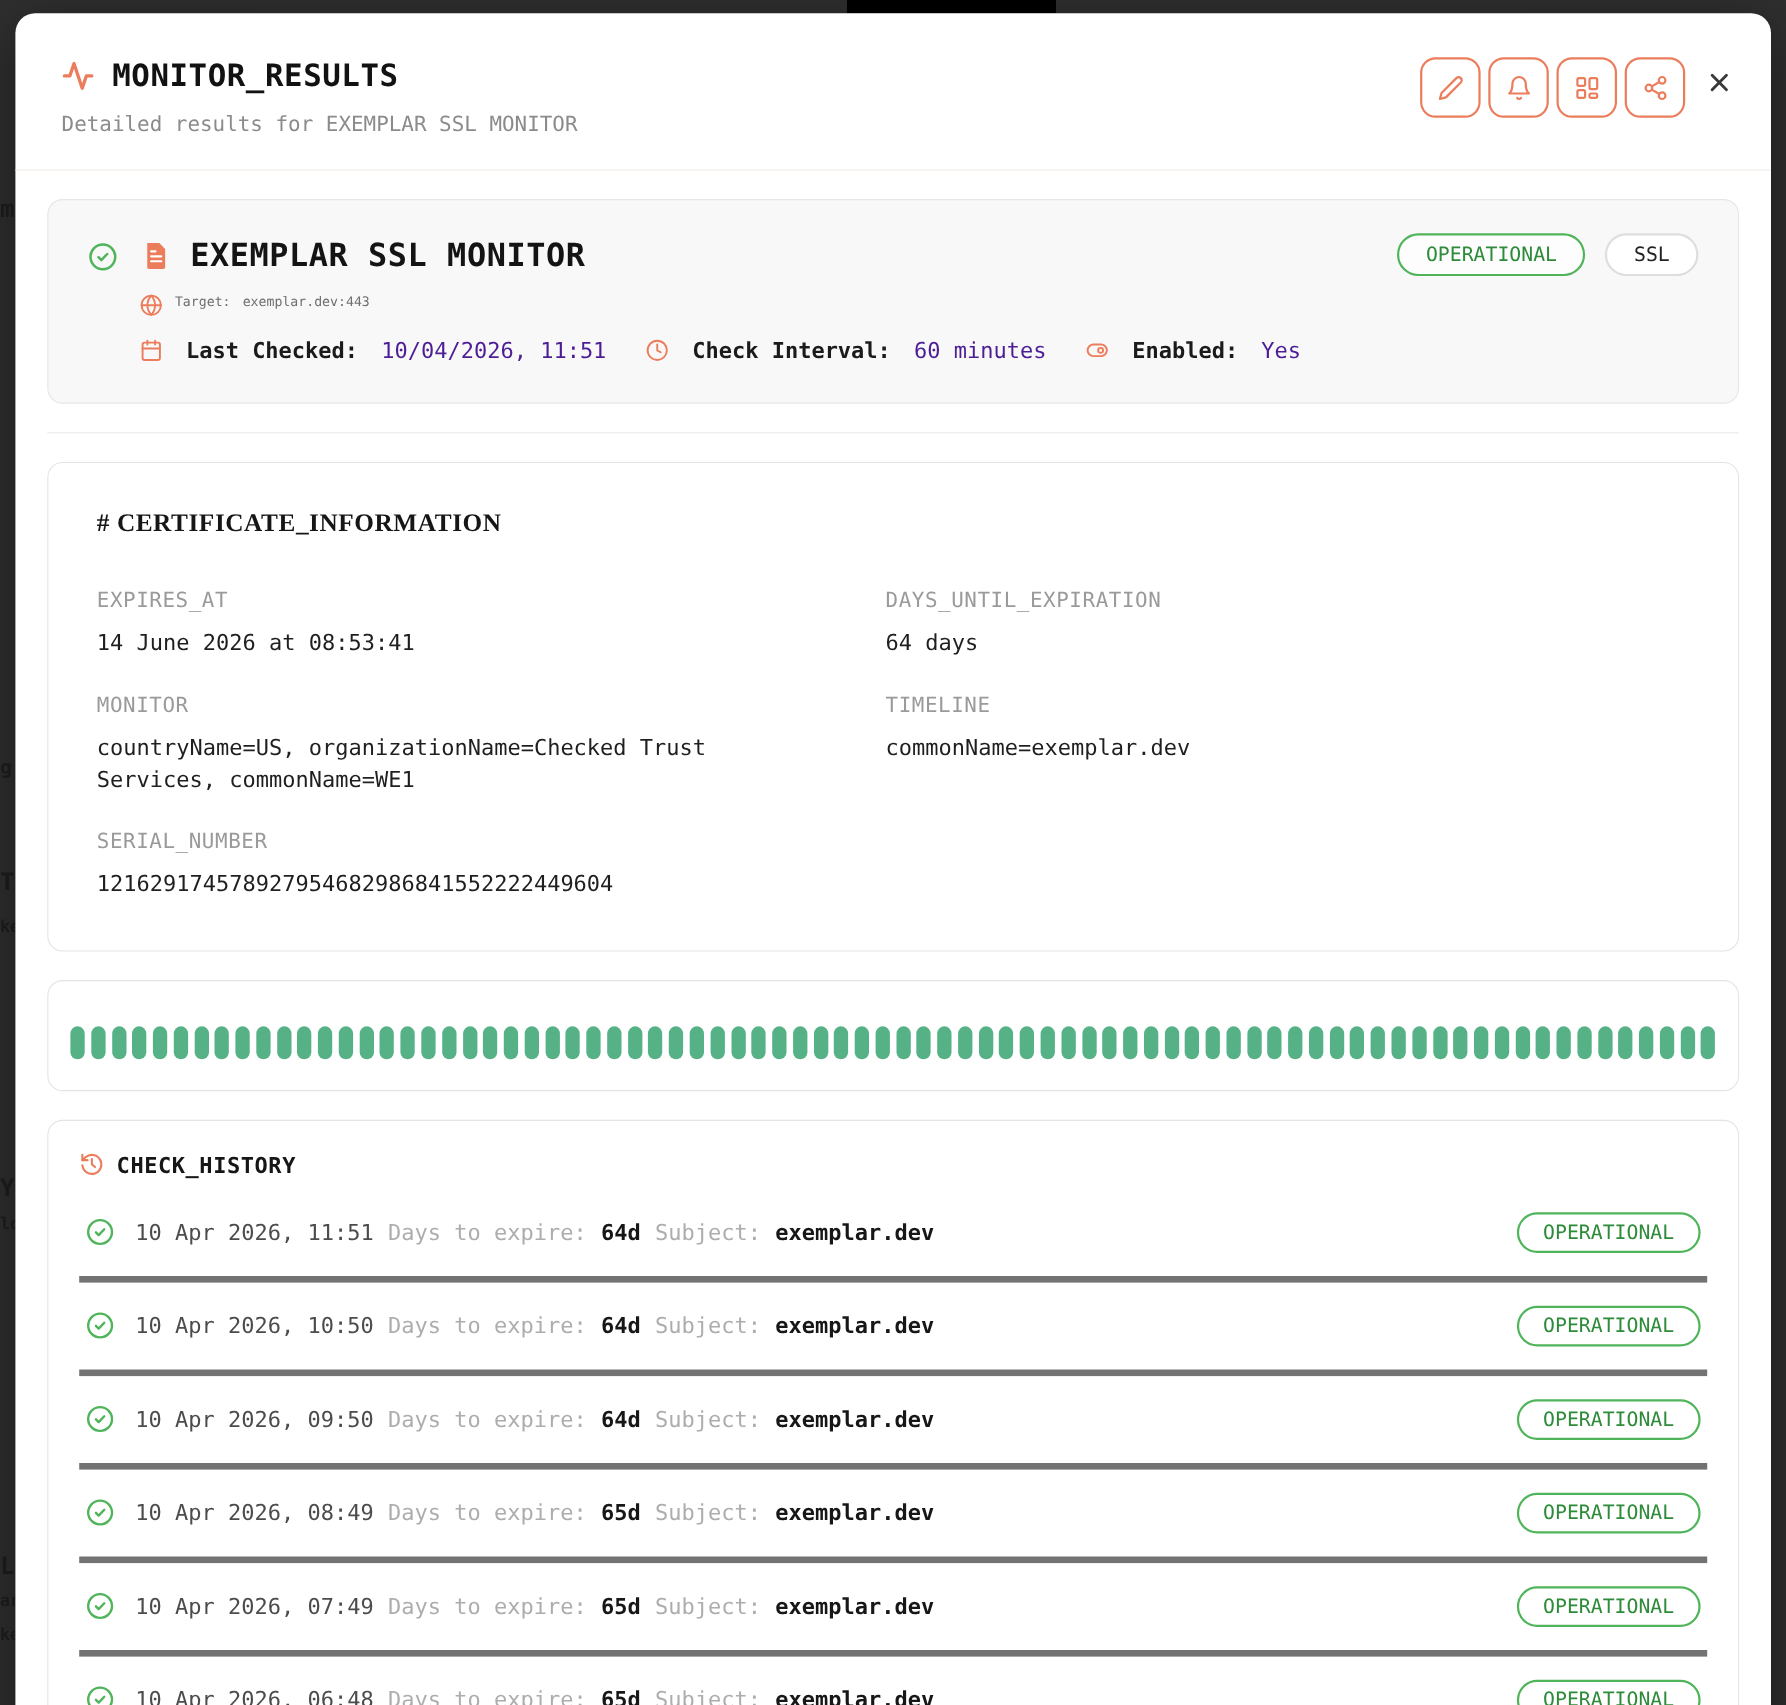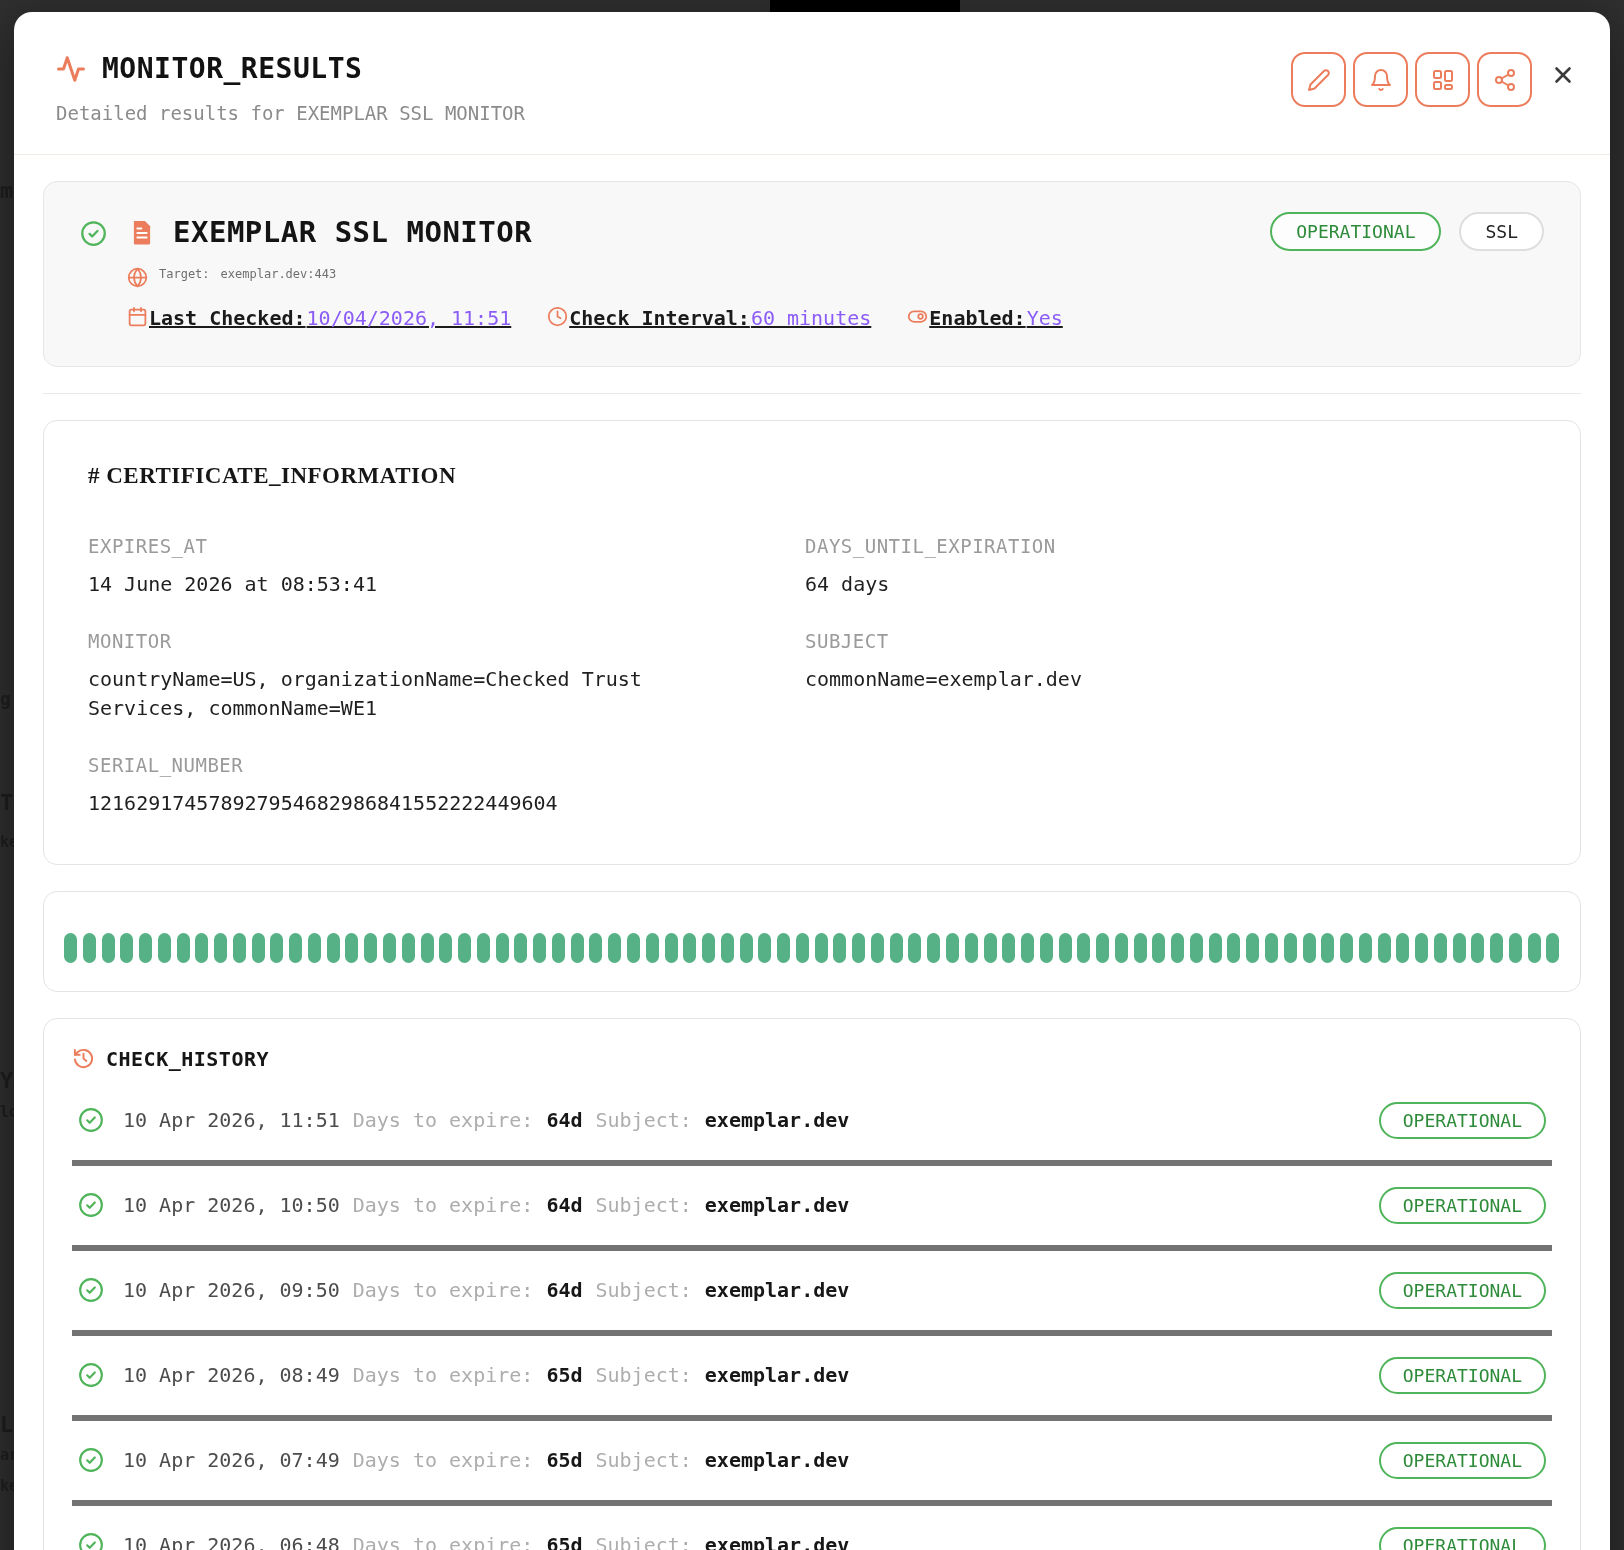--- a/index.html
+++ b/index.html
@@ -42,23 +42,23 @@
   .summary{background:#f8f8f8;border-color:#e6e6e6;padding:30px 36px 36px 36px;display:flex;gap:20px;}
   .summary .col{flex:1;min-width:0;}
   .sum-title-row{display:flex;align-items:center;gap:16px;}
   .sum-title{font-size:29px;font-weight:bold;color:#141414;letter-spacing:.5px;}
   .badges{margin-left:auto;display:flex;gap:18px;align-items:center;}
   .pill{border-radius:999px;font-size:18px;padding:7px 24px;white-space:nowrap;}
   .pill-op{border:2px solid var(--green-border);color:var(--green-text);background:#fdfdfd;}
   .pill-ssl{border:2px solid #dedede;color:#222;background:#fff;}
   .meta-line{display:flex;gap:11px;margin-top:16px;font-size:12px;color:#6f6f6f;}
   .meta-group{display:flex;align-items:center;gap:36px;margin-top:18px;font-size:20px;}
-  .meta-item{display:flex;align-items:flex-start;gap:1px;text-decoration:underline;}
+  .meta-item{display:flex;align-items:center;gap:21px;}
   .meta-label{font-weight:bold;color:#1b1b1b;}
-  .meta-val{color:#8b5cf6;}
+  .meta-val{color:#4c1d95;}
   .hr{border:none;border-top:1px solid #e8e8e8;margin:26px 0;}
   
   .cert{margin-top:0;padding:42px 44px 46px 44px;}
   .cert-title{font-size:23px;font-weight:bold;color:#161616;letter-spacing:.5px;font-family:Liberation Serif, serif;}
   .cert-grid{display:grid;grid-template-columns:717px 1fr;margin-top:46px;}
   .field{margin-bottom:32px;padding-right:46px;}
   .f-label{font-size:19px;color:#9a9a9a;letter-spacing:.5px;}
   .f-value{font-size:20px;color:#1f1f1f;margin-top:13px;line-height:1.42;word-break:break-word;}
   
   .timeline{margin-top:26px;padding:24px 20px 28px 20px;}
@@ -214,21 +214,21 @@
         </div>
         <div class="field">
           <div class="f-label">DAYS_UNTIL_EXPIRATION</div>
           <div class="f-value">64 days</div>
         </div>
         <div class="field">
           <div class="f-label">MONITOR</div>
           <div class="f-value">countryName=US, organizationName=Checked Trust Services, commonName=WE1</div>
         </div>
         <div class="field">
-          <div class="f-label">SUBJECT</div>
+          <div class="f-label">TIMELINE</div>
           <div class="f-value">commonName=exemplar.dev</div>
         </div>
         <div class="field" style="margin-bottom:0">
           <div class="f-label">SERIAL_NUMBER</div>
           <div class="f-value">121629174578927954682986841552222449604</div>
         </div>
       </div>
     </div>
 
     <div class="card timeline">

